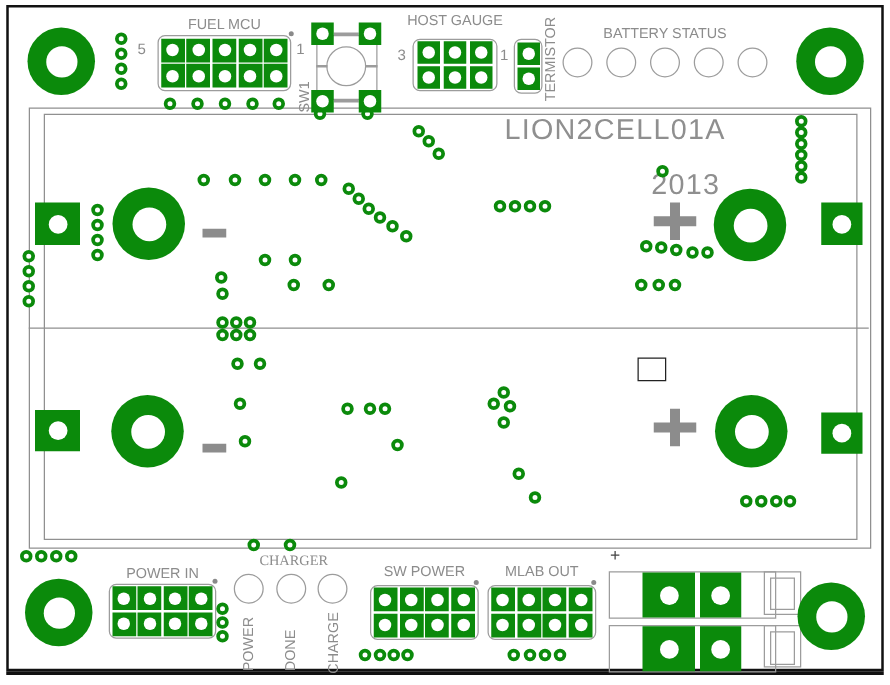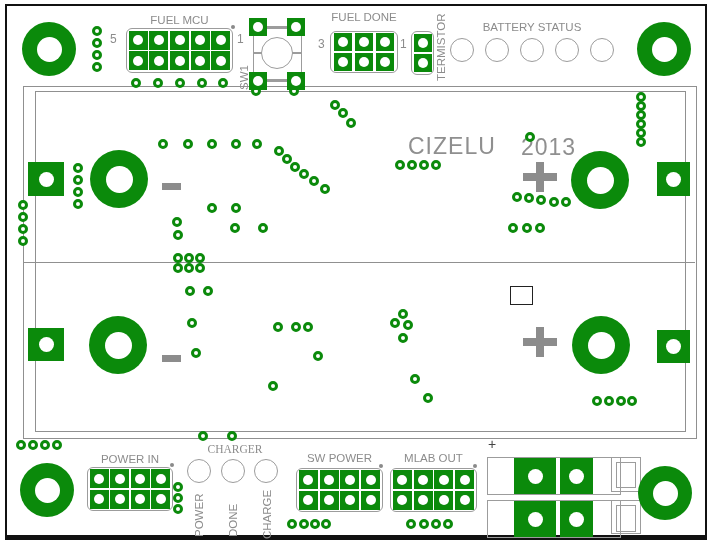--- a/index.html
+++ b/index.html
@@ -37,21 +37,21 @@
 <div id="board">
 
   <div class="frame"></div>
   <div class="bedge"></div>
 
   <div class="comp" style="left:23px;top:86px;width:672px;height:351px;"></div>
   <div class="comp" style="left:35px;top:91px;width:649px;height:339px;"></div>
   <div class="hline" style="left:23px;top:262px;width:672px;"></div>
   <div class="blk-rect" style="left:510px;top:286px;width:23px;height:19px;"></div>
 
-  <div class="title" style="left:408px;top:133px;">CIZELU</div>
+  <div class="title title-c" style="left:402px;top:90px;width:180px;">LION2CELL01A</div>
   <div class="title" style="left:521px;top:134px;">2013</div>
 
   <div class="lbl lbl-c" style="left:126px;top:14px;width:107px;">FUEL MCU</div>
   <div class="lbl pin-num" style="left:110px;top:32px;">5</div>
   <div class="lbl pin-num" style="left:237px;top:32px;">1</div>
   <div class="pin-header" style="left:126px;top:28px;width:107px;height:45px;">
       <div class="pad" style="left: 1.66667px; top: 1.66667px; width: 19px; height: 19px;">
         <div class="hole" style="left: 4.5px; top: 4.5px; width: 10px; height: 10px;"></div>
       </div>
       <div class="pad" style="left: 22.3333px; top: 1.66667px; width: 19px; height: 19px;">
@@ -85,21 +85,21 @@
   <div class="dot" style="left:231px;top:25px;"></div>
 
   <div class="gray-rect" style="left:253px;top:28px;width:49px;height:52px;"></div>
   <div class="gray-rect" style="left:261px;top:37px;width:32px;height:32px;border-radius:50%;"></div>
   <div class="line" style="left:267px;top:26px;width:20px;height:2px;"></div>
   <div class="line" style="left:267px;top:80px;width:20px;height:2px;"></div>
   <div class="line" style="left:253px;top:52px;width:9px;height:2px;"></div>
   <div class="line" style="left:292px;top:52px;width:10px;height:2px;"></div>
   <div class="vlabel" style="left:238px;top:90px;width:38px;">SW1</div>
 
-  <div class="lbl lbl-c" style="left:322px;top:11px;width:84px;">FUEL DONE</div>
+  <div class="lbl lbl-c" style="left:322px;top:11px;width:84px;">HOST GAUGE</div>
   <div class="lbl pin-num" style="left:318px;top:37px;">3</div>
   <div class="lbl pin-num" style="left:400px;top:37px;">1</div>
   <div class="pin-header" style="left:330px;top:31px;width:68px;height:42px;">
       <div class="pad" style="left: 3px; top: 1.33333px; width: 18px; height: 18px;">
         <div class="hole" style="left: 4px; top: 4px; width: 10px; height: 10px;"></div>
       </div>
       <div class="pad" style="left: 24px; top: 1.33333px; width: 18px; height: 18px;">
         <div class="hole" style="left: 4px; top: 4px; width: 10px; height: 10px;"></div>
       </div>
       <div class="pad" style="left: 45px; top: 1.33333px; width: 18px; height: 18px;">

